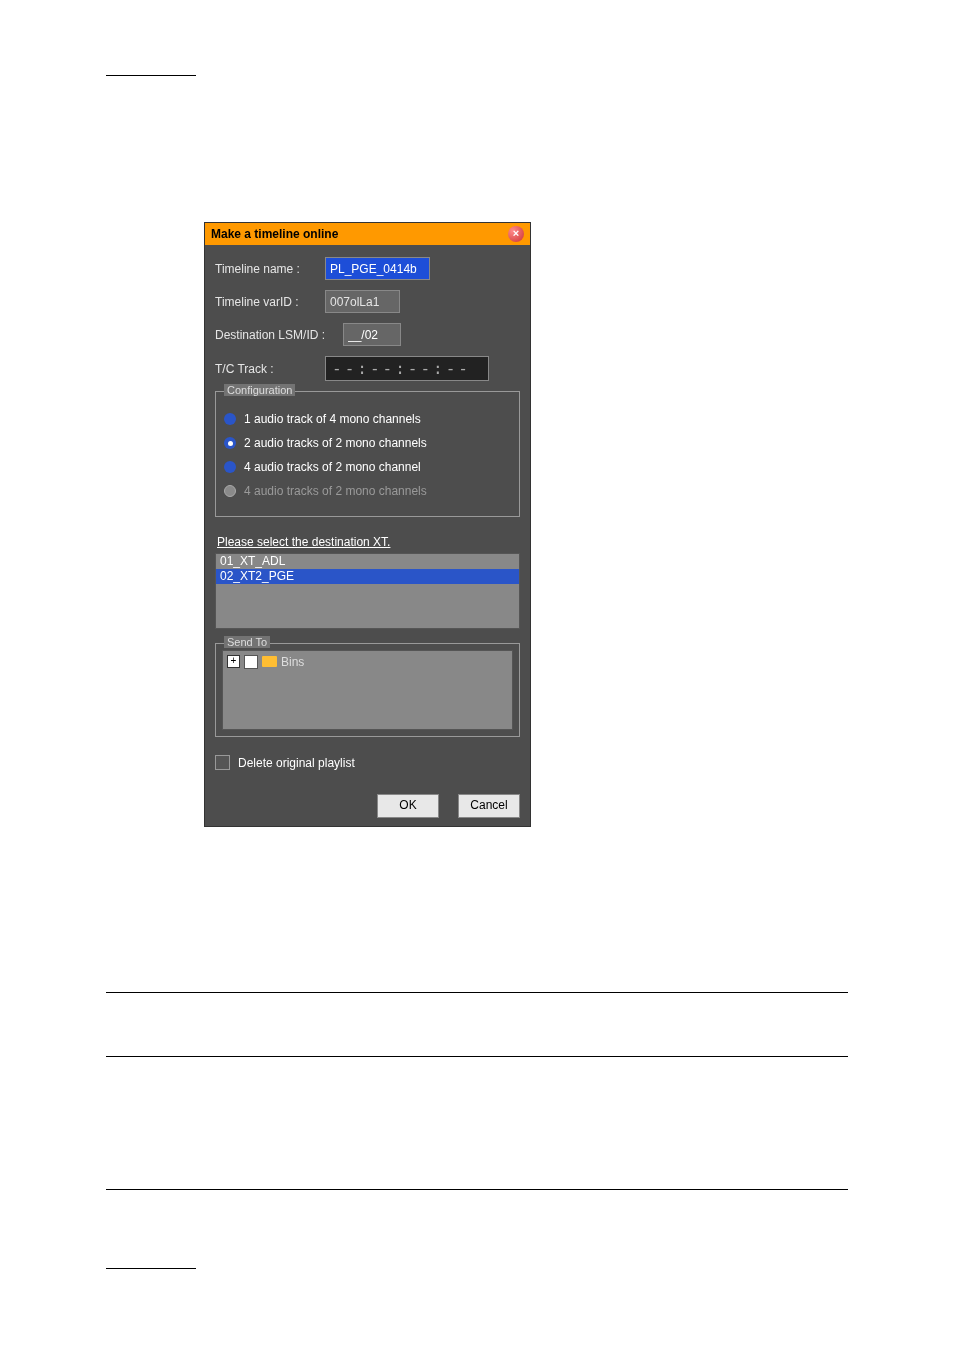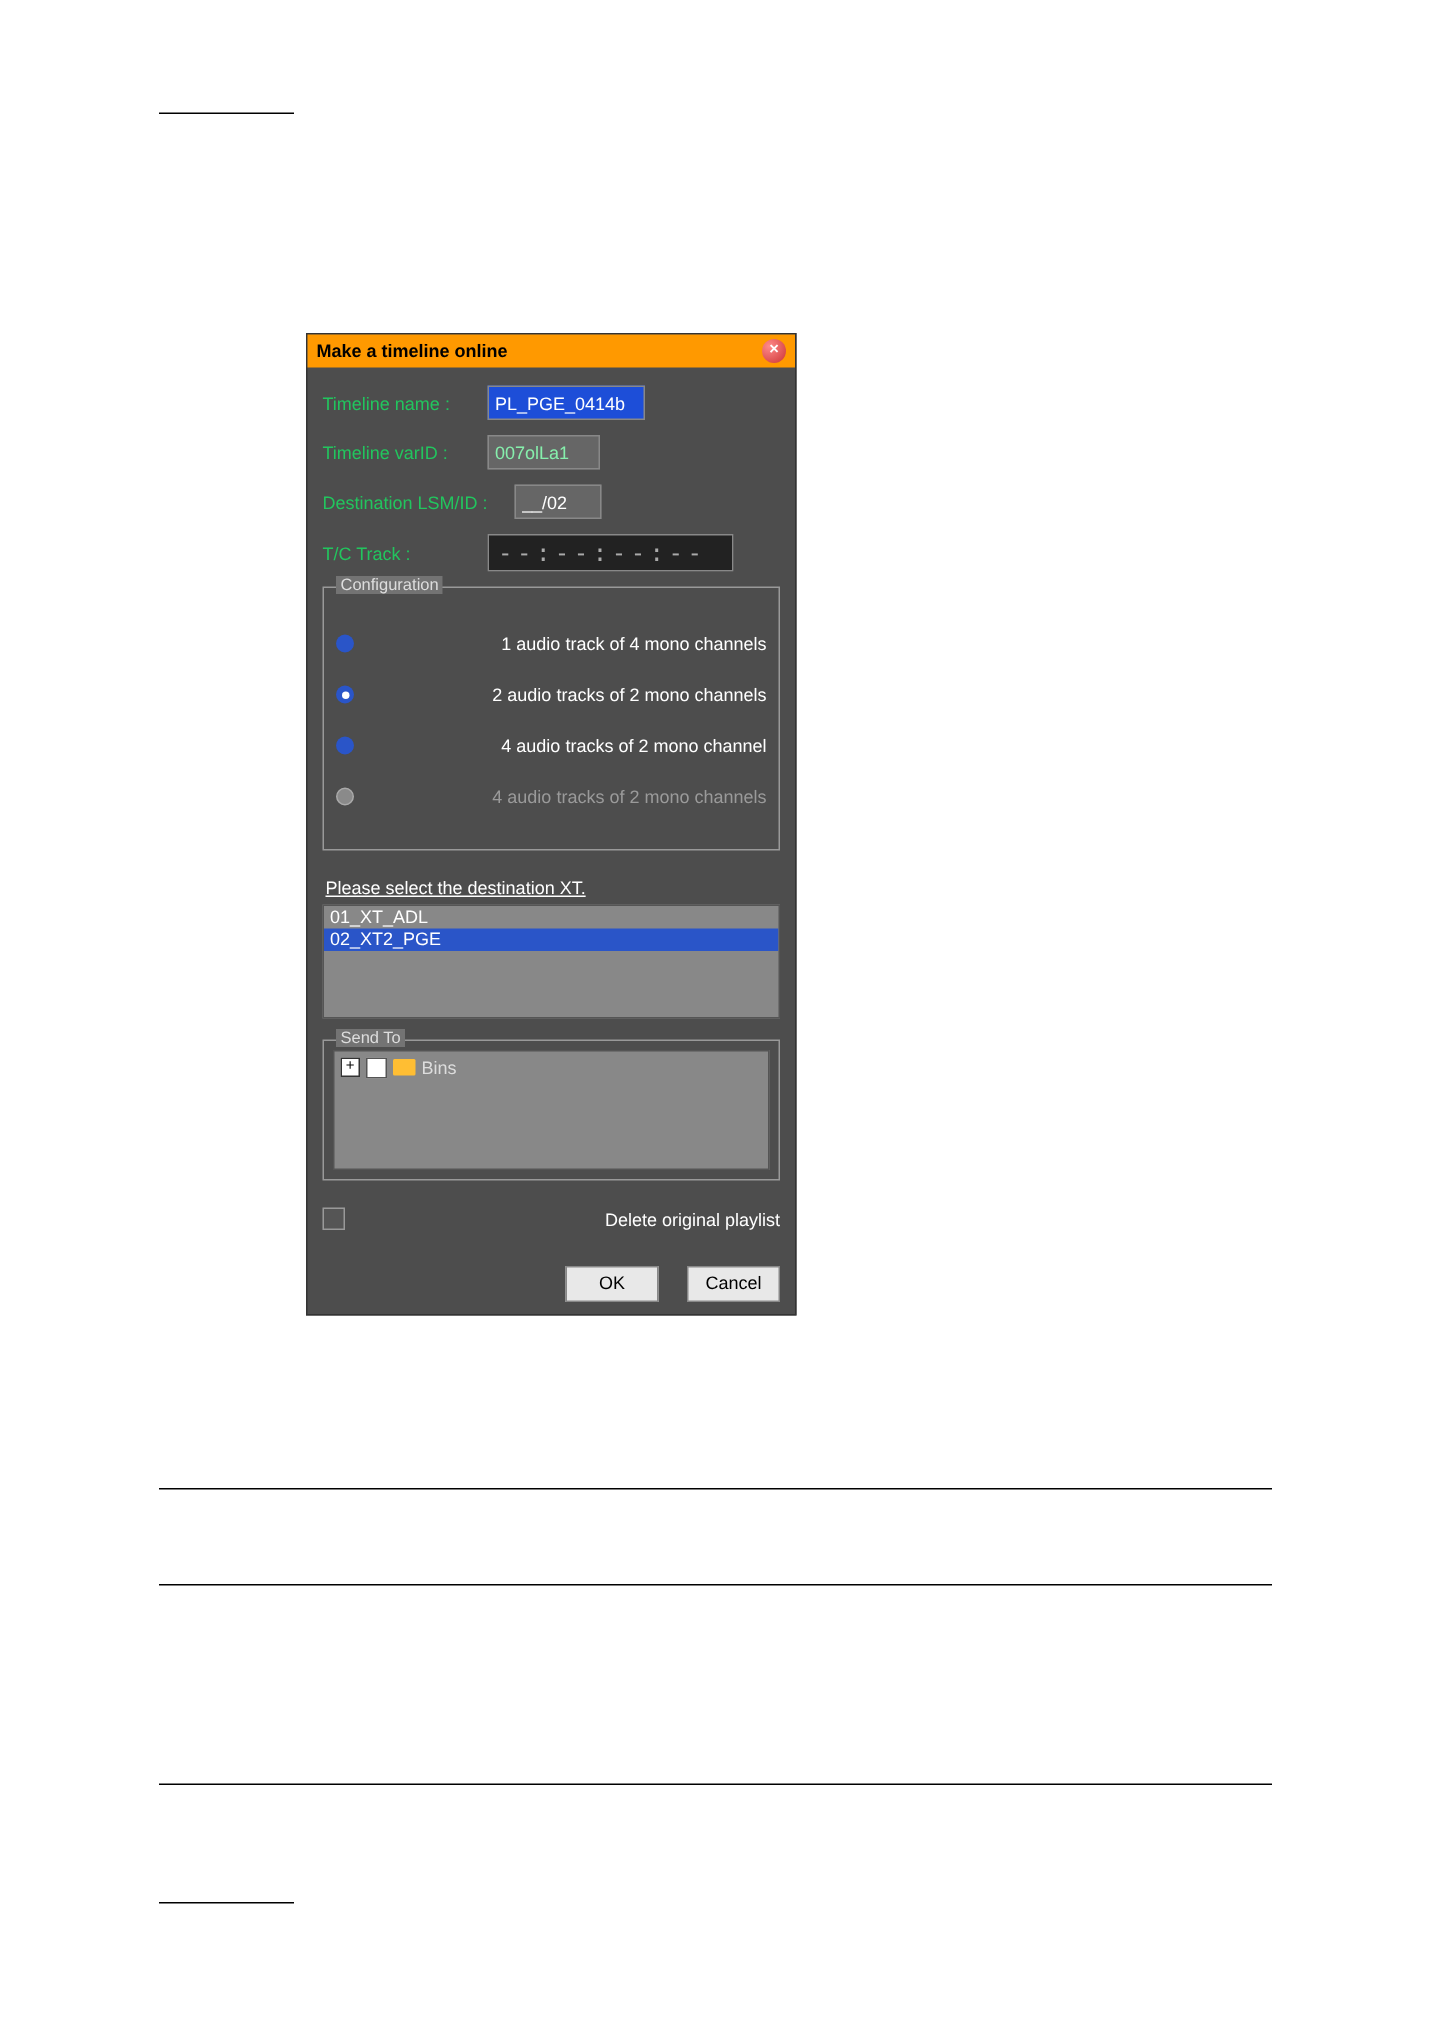--- a/index.html
+++ b/index.html
@@ -4,27 +4,27 @@
 <style>
   html,body{margin:0;padding:0;width:954px;height:1350px;background:#fff;font-family:Arial,Helvetica,sans-serif;font-size:13px;color:#fff;}
   .page{position:relative;width:954px;height:1112px;}
   .hr-short{position:absolute;left:106px;width:90px;height:1px;background:#000;}
   .hr-long{position:absolute;left:106px;width:742px;height:1px;background:#000;}
   .dialog{position:absolute;left:204px;top:222px;width:325px;background:#4d4d4d;border:1px solid #333;}
   .titlebar{background:#ff9900;color:#000;height:22px;line-height:22px;padding:0 6px;font-weight:bold;font-size:12px;display:flex;justify-content:space-between;align-items:center;}
   .close-btn{width:16px;height:16px;border-radius:50%;background:radial-gradient(circle at 30% 30%,#ff8a8a,#cc3333);color:#fff;font-size:11px;line-height:15px;text-align:center;cursor:pointer;}
   .body-area{padding:12px 10px 8px 10px;}
   .field-row{display:flex;align-items:center;margin-bottom:10px;font-size:12px;}
-  .field-label{width:110px;color:#22c55e;}
+  .field-label{width:110px;color:#e5e5e5;}
   .text-input{background:#666;border:1px solid #888;color:#fff;font-size:12px;padding:2px 4px;height:17px;}
   .text-input.sel{background:#1d4ed8;color:#fff;}
   .tc-input{background:#222;border:1px solid #888;color:#aaa;font-family:monospace;letter-spacing:3px;font-size:16px;padding:1px 6px;height:21px;width:150px;text-align:left;}
   .group{border:1px solid #999;margin-top:4px;padding:10px 8px 8px 8px;position:relative;}
   .group-legend{position:absolute;top:-8px;left:8px;background:#737373;padding:0 3px;font-size:11px;color:#ddd;}
-  .radio-row,.check-row{display:flex;align-items:center;margin:20px 0;font-size:12px;justify-content:space-between;}
+  .radio-row,.check-row{display:flex;align-items:center;margin:10px 0;font-size:12px;}
   .radio{width:12px;height:12px;border-radius:50%;background:#2a55c8;margin-right:8px;display:inline-flex;align-items:center;justify-content:center;}
   .radio.selected::after{content:"";width:5px;height:5px;border-radius:50%;background:#fff;}
   .radio.disabled{background:#8a8a8a;border:1px solid #aaa;box-sizing:border-box;}
   .radio-label.disabled{color:#9a9a9a;}
   .instruction{font-size:12px;color:#fff;margin:18px 0 4px 2px;text-decoration:underline;}
   .listbox{background:#888;border:1px solid #555;height:74px;overflow:hidden;font-size:12px;color:#fff;}
   .list-item{padding:0 4px;height:15px;line-height:15px;}
   .list-item.selected{background:#2a55c8;}
   .tree-area{background:#888;border:1px solid #555;height:70px;padding:4px;font-size:12px;color:#ddd;display:flex;align-items:flex-start;gap:4px;}
   .tree-expand{width:11px;height:11px;background:#fff;color:#000;font-size:10px;line-height:10px;text-align:center;border:1px solid #333;}
@@ -47,21 +47,21 @@
   </div>
   <div class="body-area">
 
     <div class="field-row">
       <span class="field-label">Timeline name :</span>
       <input class="text-input sel" style="width: 95px;" value="PL_PGE_0414b">
     </div>
 
     <div class="field-row">
       <span class="field-label">Timeline varID :</span>
-      <input class="text-input" style="width: 65px; color: #86efac;" value="007olLa1">
+      <input class="text-input" style="width: 65px; color: #e5e5e5;" value="007olLa1">
     </div>
 
     <div class="field-row">
       <span class="field-label" style="width:128px;">Destination LSM/ID :</span>
       <input class="text-input" style="width: 48px;" value="__/02">
     </div>
 
     <div class="field-row">
       <span class="field-label">T/C Track :</span>
       <input class="tc-input" value="--:--:--:--" style="">

